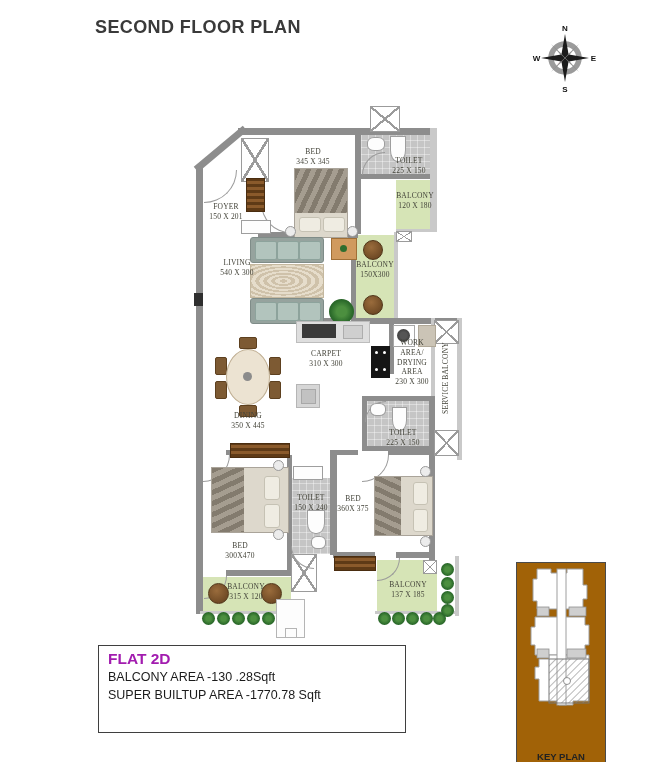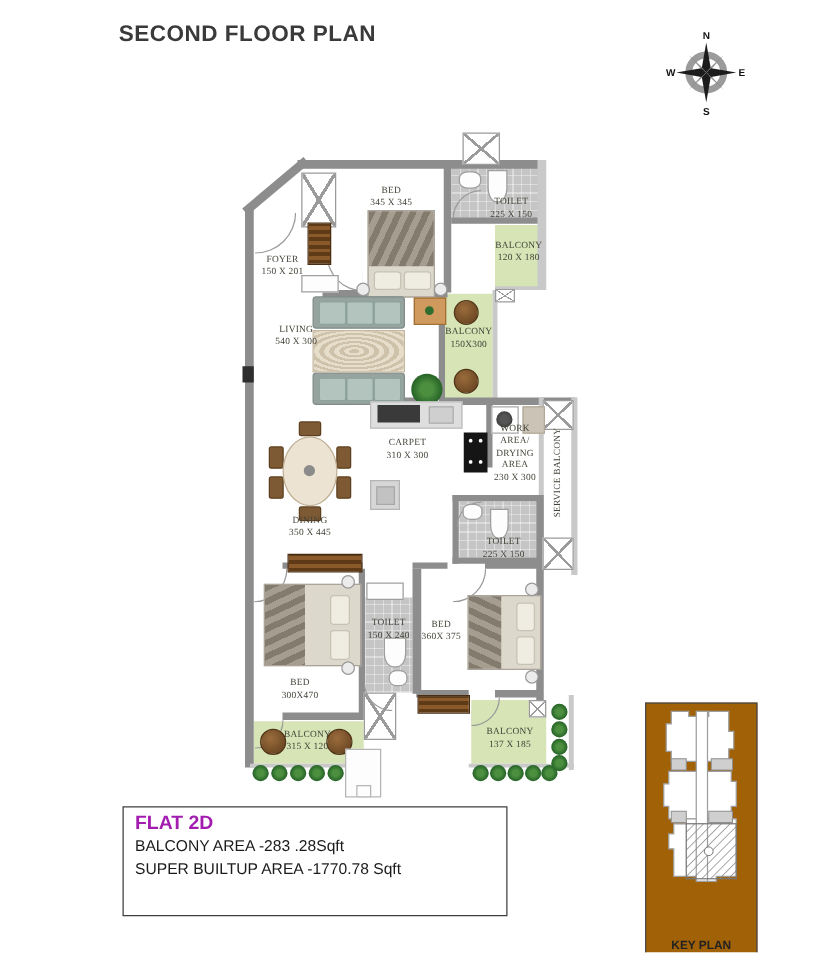--- a/index.html
+++ b/index.html
@@ -305,21 +305,21 @@
     <span class="nm">BALCONY</span>
       <span class="dm">315 X 120</span>
   </div>
   <div class="rlabel" style="left:408px;top:590px">
     <span class="nm">BALCONY</span>
       <span class="dm">137 X 185</span>
   </div>
 
   <div id="infoBox">
     <div class="flat">FLAT 2D</div>
-    <div class="iline">BALCONY AREA -283 .28Sqft</div>
+    <div class="iline">BALCONY AREA -130 .28Sqft</div>
     <div class="iline">SUPER BUILTUP AREA -1770.78 Sqft</div>
   </div>
 
   <div id="keyPlan">
     <svg width="87" height="150" viewBox="0 0 87 150">
       <defs>
         <pattern id="hp" width="5" height="5" patternTransform="rotate(45)" patternUnits="userSpaceOnUse">
           <line x1="0" y1="0" x2="0" y2="5" stroke="#8a8a8a" stroke-width="1.2"></line>
         </pattern>
       </defs>

